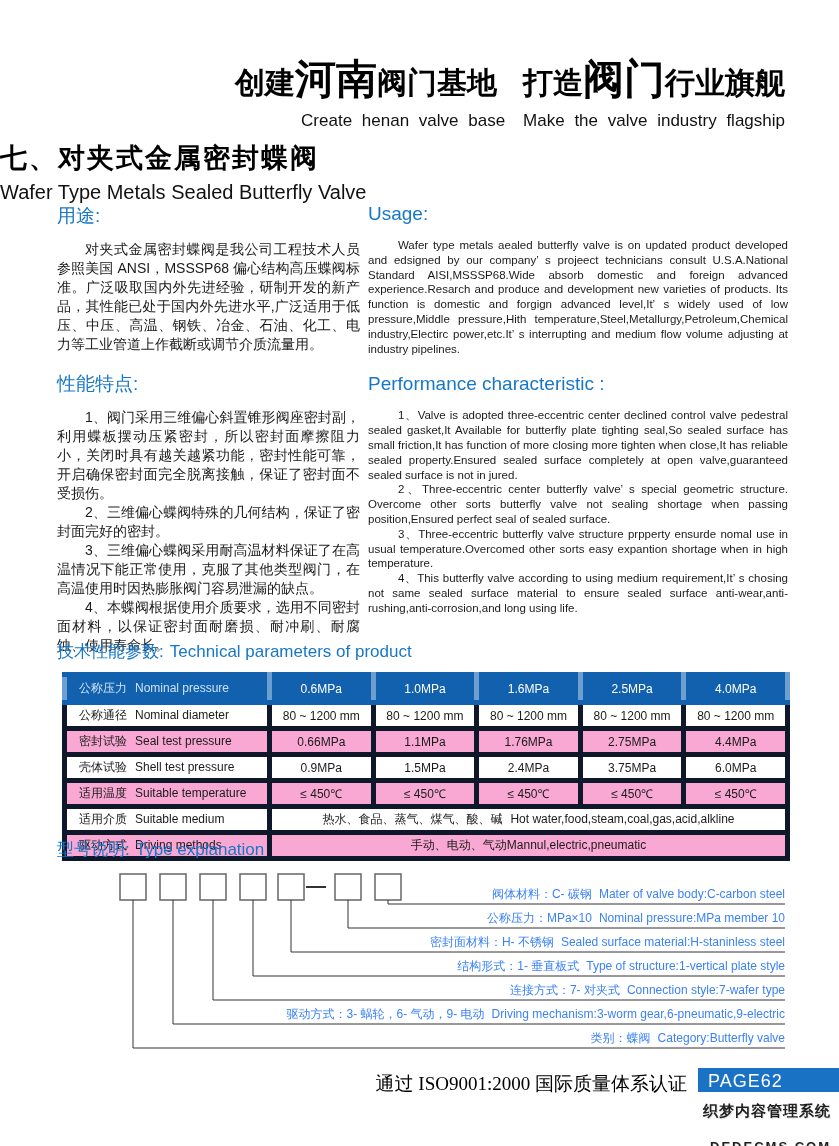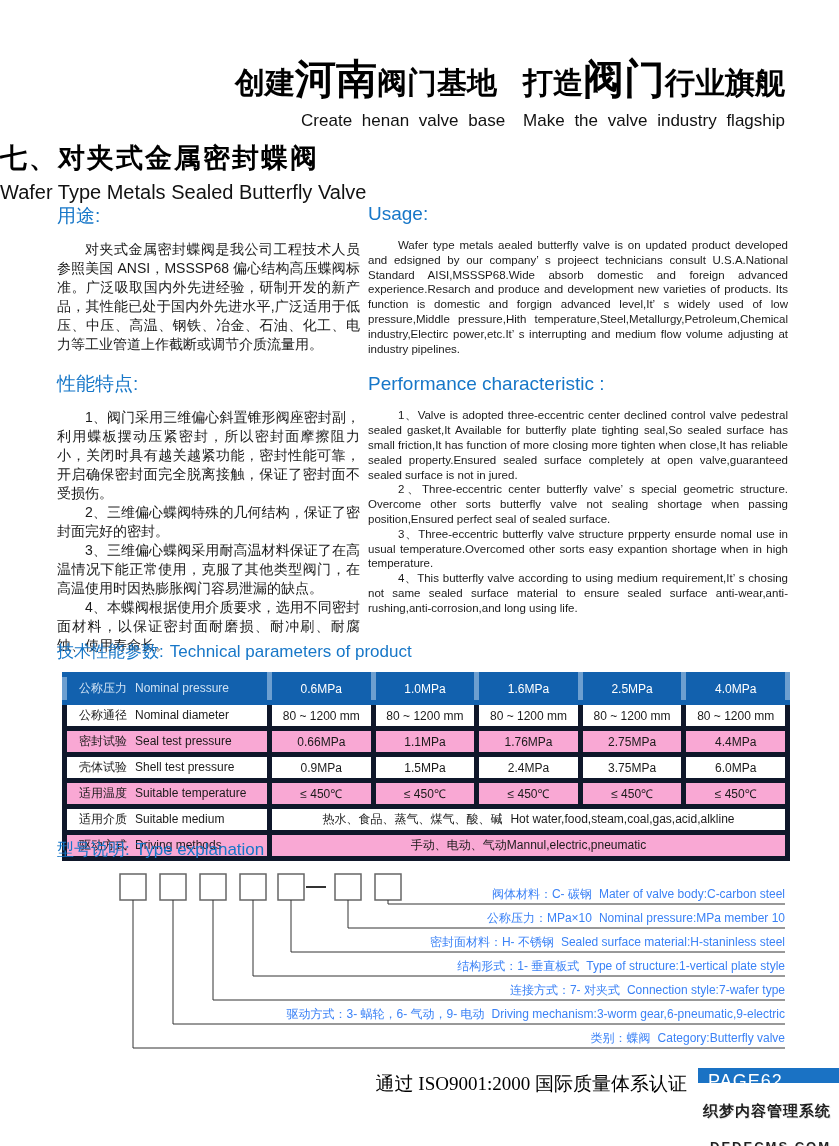--- a/index.html
+++ b/index.html
@@ -45,21 +45,21 @@
   
   .type-heading{position:absolute;left:57px;top:838px;font-size:17px;}
   .diagram-svg{position:absolute;left:0;top:860px;}
   .expl-label{position:absolute;right:54px;height:18px;line-height:18px;font-size:12px;color:#3b82f6;
               white-space:nowrap;}
   .expl-label .en{margin-left:7px;}
 
   
   .footer-cert{position:absolute;top:1071px;right:152px;font-size:19px;color:#000;
                font-family:"Liberation Serif",serif;white-space:nowrap;}
-  .page-badge{position:absolute;top:1068px;right:0;width:131px;height:15px;line-height:26px;
+  .page-badge{position:absolute;top:1068px;right:0;width:131px;height:24px;line-height:26px;
               padding-left:10px;background:#1a72c4;color:#fff;font-size:18px;letter-spacing:1px;}
 
   
   .watermark{position:absolute;right:8px;top:1102px;text-align:right;color:#1f1f1f;
              text-shadow:1px 1px 0 #e8e8e8;}
   .wm-1{font-size:15px;font-weight:bold;letter-spacing:1px;}
   .wm-2{font-size:13px;font-weight:bold;letter-spacing:2px;margin-top:18px;}
 </style>
 </head>
 <body>

